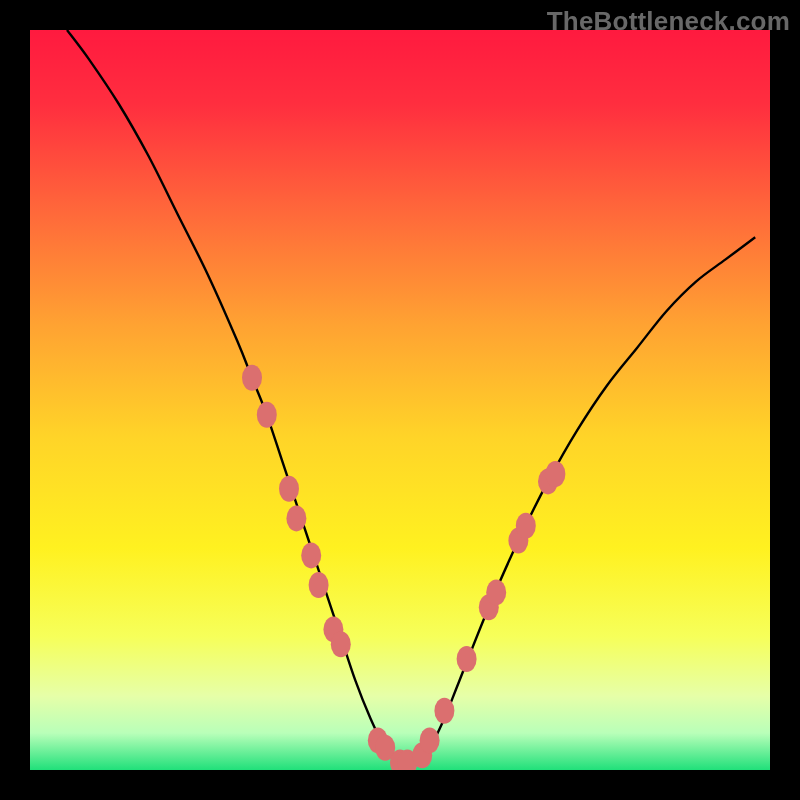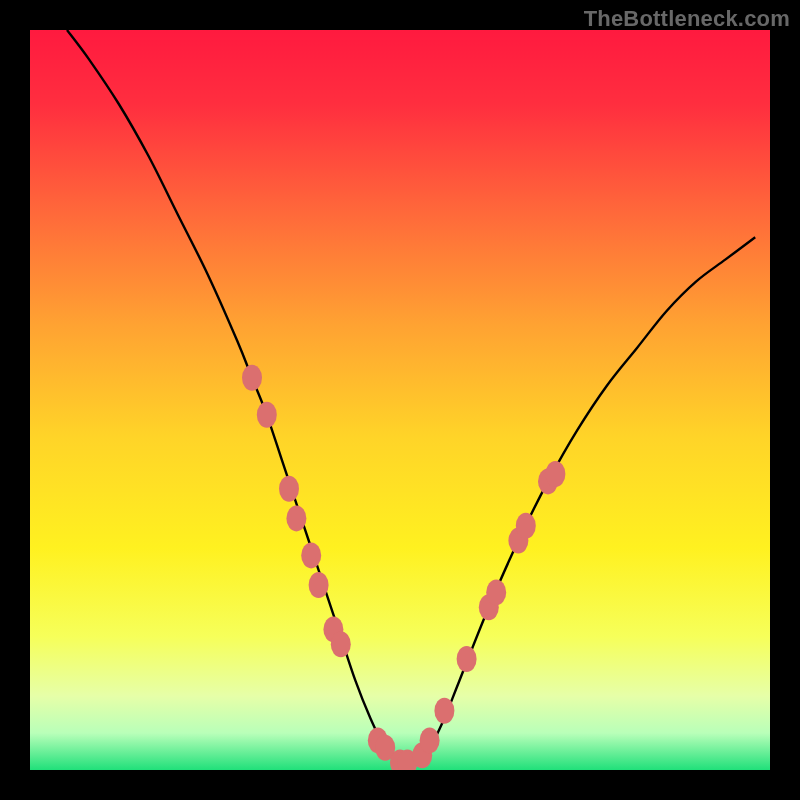--- a/index.html
+++ b/index.html
@@ -29,21 +29,21 @@
     inset: 0;
   }
   .svg-overlay {
     position: absolute;
     inset: 0;
   }
   .watermark {
     position: absolute;
     top: 6px;
     right: 10px;
-    font-size: 22px;
+    font-size: 26px;
     font-weight: 600;
     color: #686868;
     letter-spacing: 0.2px;
   }
 </style>
 </head>
 <body>
 
 <div class="stage">
 

